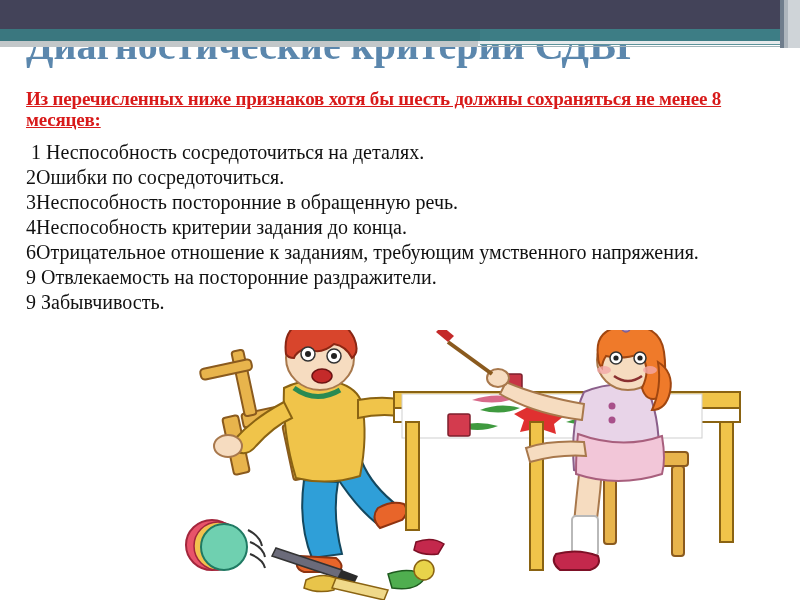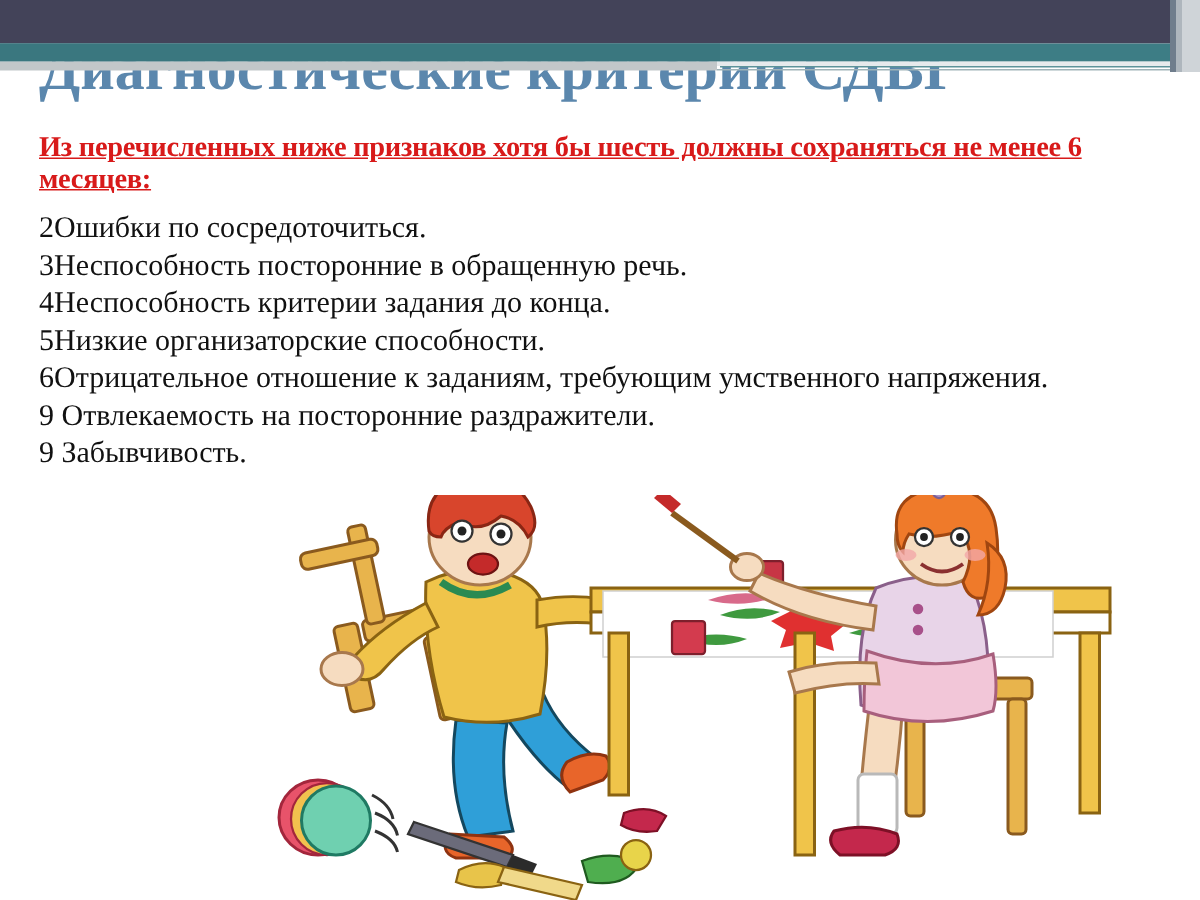--- a/index.html
+++ b/index.html
@@ -173,26 +173,26 @@
   <div class="banner-vstrip-a"></div>
   <div class="banner-vstrip-b"></div>
   <div class="banner-vstrip-c"></div>
 </div>
 
 <div class="slide-title">
   <span>Диагностические критерии СДВГ</span>
 </div>
 
 <div class="content">
-  <p class="lead">Из перечисленных ниже признаков хотя бы шесть должны сохраняться не менее 6 месяцев:</p>
+  <p class="lead">Из перечисленных ниже признаков хотя бы шесть должны сохраняться не менее 8 месяцев:</p>
   <ul class="criteria">
+    <li> 1 Неспособность сосредоточиться на деталях.</li>
     <li>2Ошибки по сосредоточиться.</li>
     <li>3Неспособность посторонние в обращенную речь.</li>
     <li>4Неспособность критерии задания до конца.</li>
-    <li>5Низкие организаторские способности.</li>
     <li>6Отрицательное отношение к заданиям, требующим умственного напряжения.</li>
     <li>9 Отвлекаемость на посторонние раздражители.</li>
     <li>9 Забывчивость.</li>
   </ul>
 </div>
 
 <div class="illustration">
 <svg width="590" height="270" viewBox="0 0 590 270" xmlns="http://www.w3.org/2000/svg">
 
   <g stroke="#8a5a1e" stroke-width="2" fill="#e8b44c">

